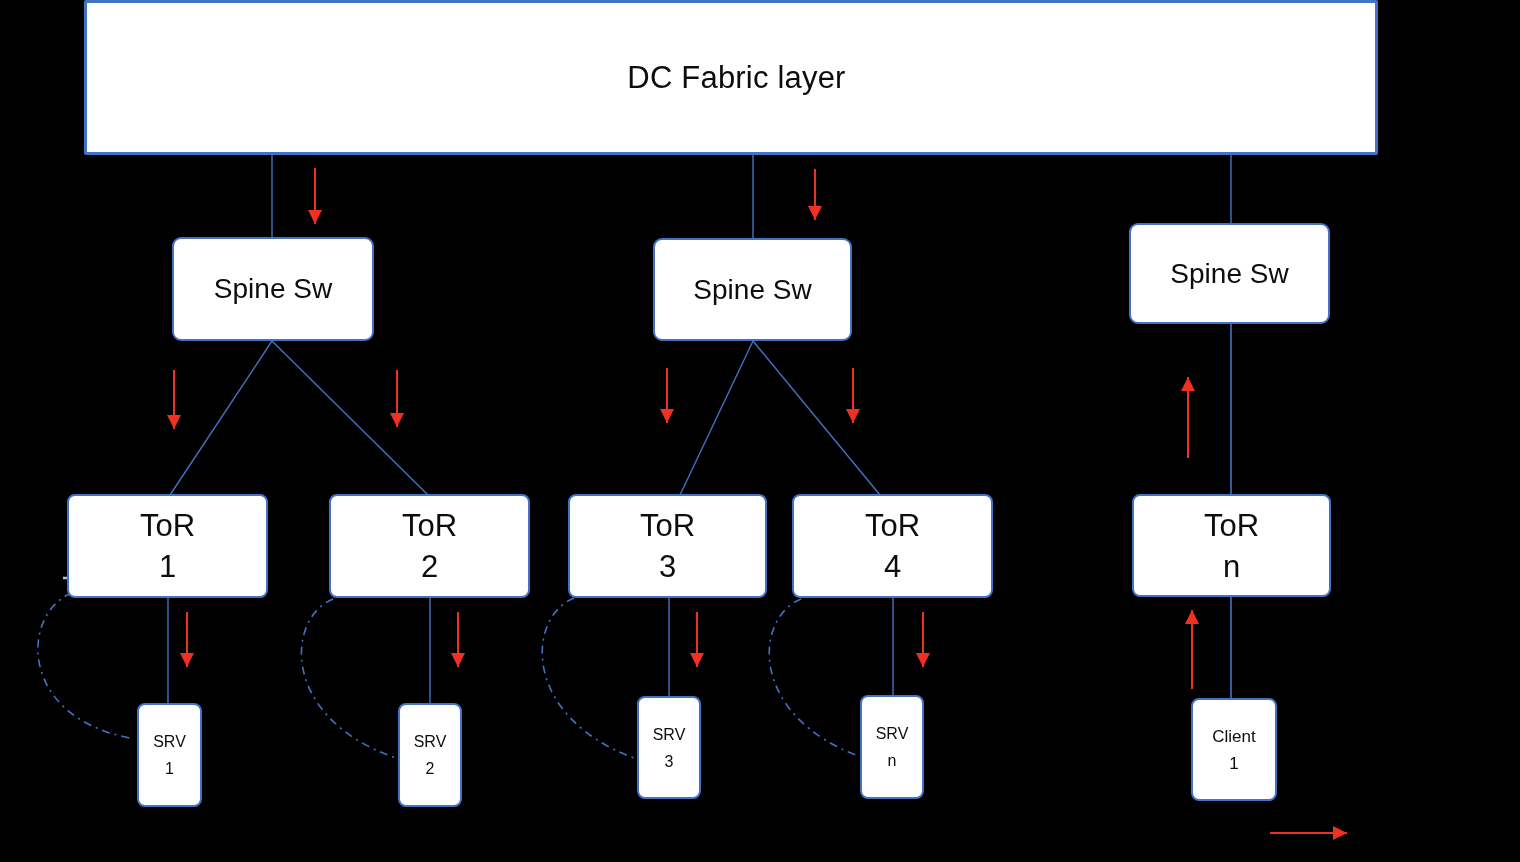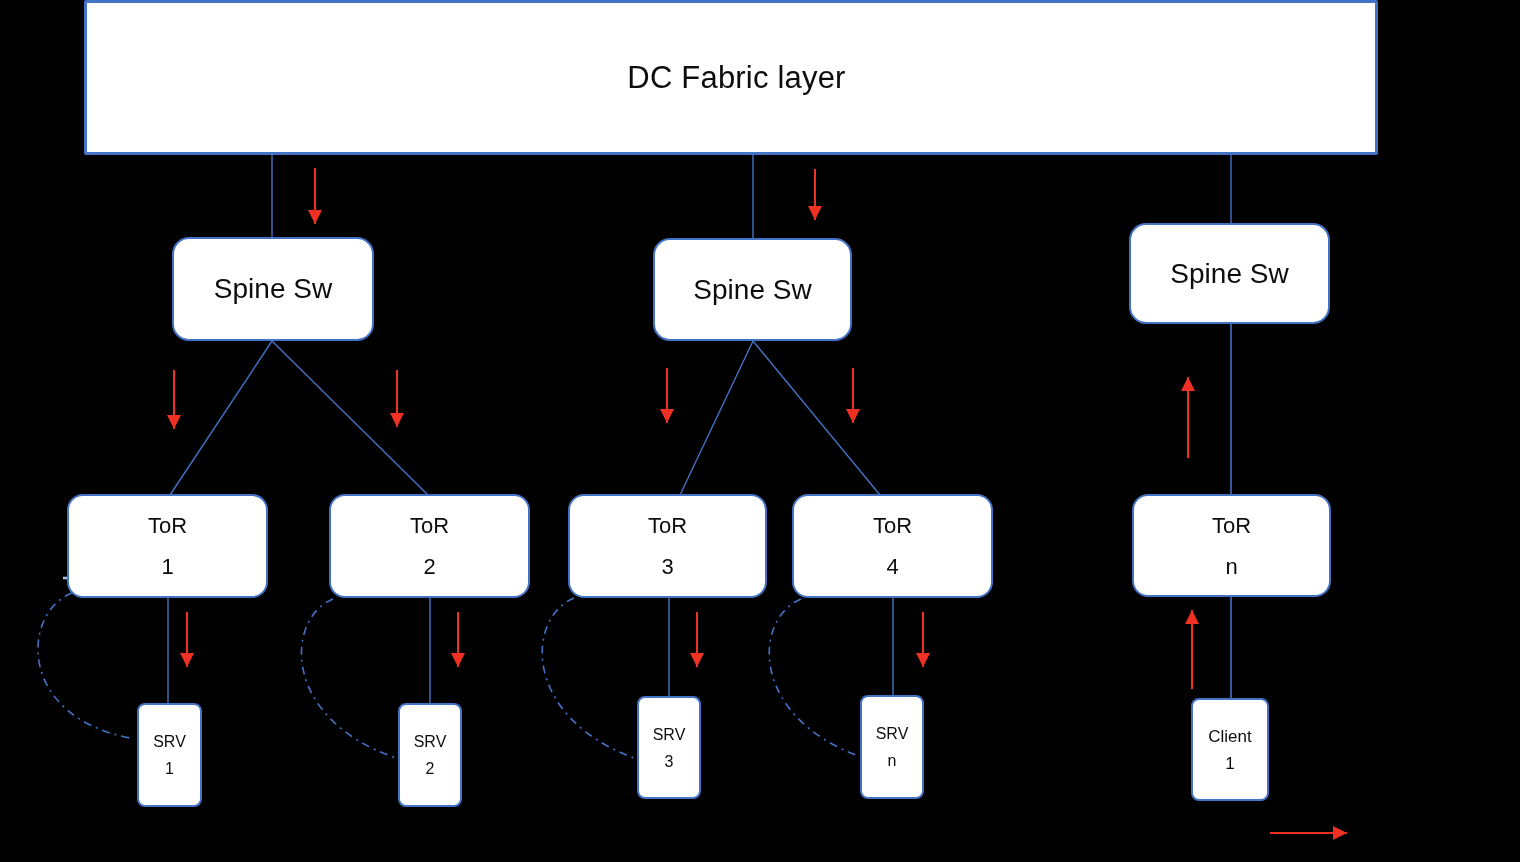--- a/index.html
+++ b/index.html
@@ -10,38 +10,38 @@
   svg.wires{position:absolute;left:0;top:0;z-index:1;}
   .node{
     position:absolute;z-index:2;background:#fff;border:2px solid #4472C4;
     display:flex;flex-direction:column;align-items:center;justify-content:center;
     color:#0d0d0d;text-align:center;box-sizing:border-box;
   }
   .fabric{
     left:84px;top:0;width:1294px;height:155px;border-width:3px;border-radius:2px;
     font-size:31px;letter-spacing:.2px;padding-left:11px;
   }
-  .spine{width:202px;height:104px;border-radius:17px;font-size:28px;}
+  .spine{width:202px;height:104px;border-radius:9px;font-size:28px;}
   .spine1{left:172px;top:237px;}
   .spine2{left:653px;top:238px;width:199px;height:103px;}
   .spine3{left:1129px;top:223px;width:201px;height:101px;}
-  .tor{width:201px;height:104px;border-radius:16px;font-size:22px;line-height:41px;}
+  .tor{width:201px;height:104px;border-radius:8px;font-size:31px;line-height:41px;}
   .tor1{left:67px;top:494px;}
   .tor2{left:329px;top:494px;}
   .tor3{left:568px;top:494px;width:199px;}
   .tor4{left:792px;top:494px;}
   .torn{left:1132px;top:494px;width:199px;height:103px;}
   .leaf{
     width:65px;height:104px;border-radius:8px;font-size:16px;line-height:27px;
   }
   .srv1{left:137px;top:703px;}
   .srv2{left:398px;top:703px;width:64px;}
   .srv3{left:637px;top:696px;width:64px;height:103px;}
   .srvn{left:860px;top:695px;width:64px;}
-  .client{left:1191px;top:698px;width:78px;height:103px;font-size:17px;}
+  .client{left:1191px;top:698px;width:86px;height:103px;font-size:17px;}
 </style>
 </head>
 <body>
 
 <div class="stage">
 
   <svg class="wires" width="1520" height="862" viewBox="0 0 1520 862">
     <defs>
       <marker id="ah" viewBox="0 0 10 10" refX="10" refY="5" markerWidth="17" markerHeight="14" markerUnits="userSpaceOnUse" orient="auto">
         <path d="M0,0 L10,5 L0,10 Z" fill="#EE3123"></path>

